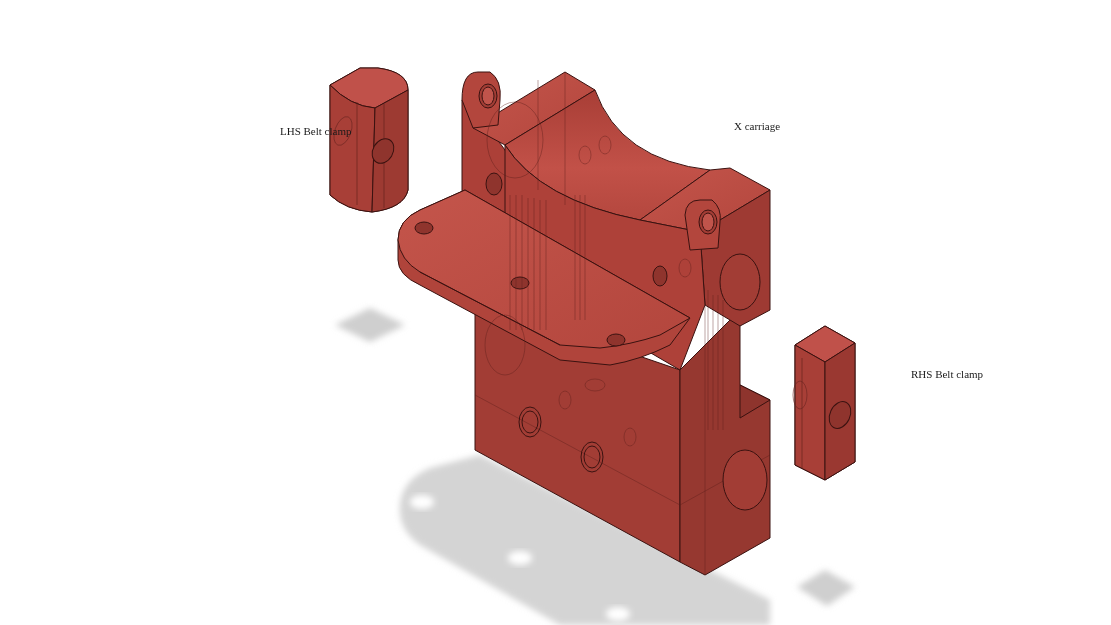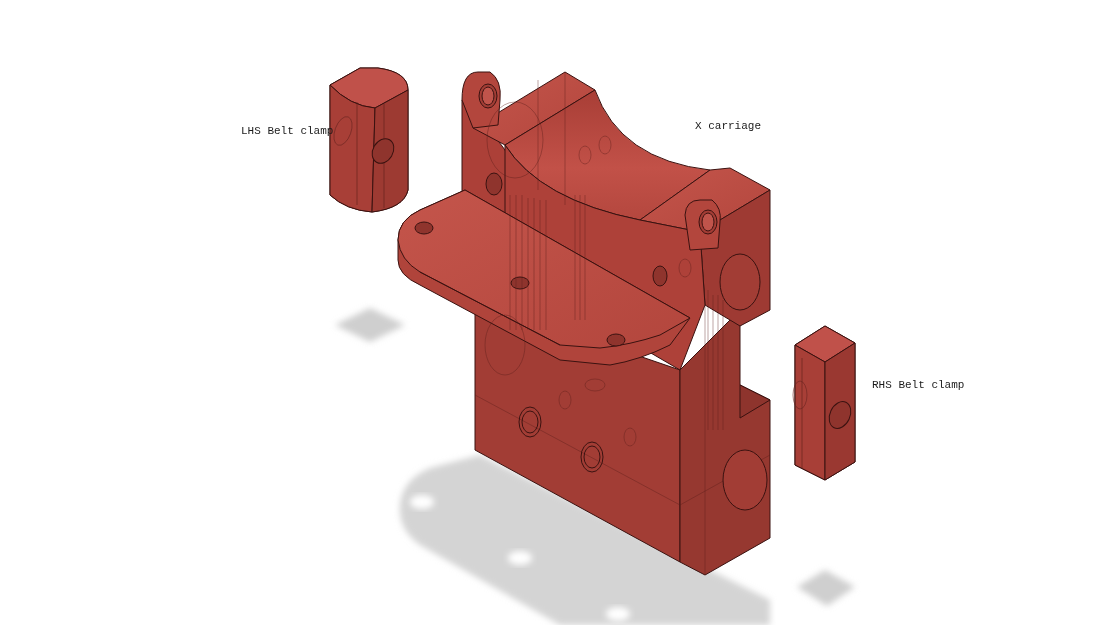--- a/index.html
+++ b/index.html
@@ -1,18 +1,18 @@
 <!DOCTYPE html>
 <html><head>
 <meta charset="utf-8">
 <style>
   html, body { margin: 0; padding: 0; background: #ffffff; }
   body { width: 1111px; height: 625px; position: relative; overflow: hidden; font-family: "Liberation Sans", sans-serif; }
   #viewport { position: absolute; left: 0; top: 0; width: 1111px; height: 625px; }
-  .label { position: absolute; font-size: 11px; color: #1a1a1a; white-space: nowrap; font-family: Liberation Mono, monospace; }
+  .label { position: absolute; font-size: 11px; color: #1a1a1a; white-space: nowrap; font-family: Liberation Serif, serif; margin-left: 39px; }
   svg { position: absolute; left: 0; top: 0; }
 </style>
 </head>
 <body>
 
 <div id="viewport">
 
 <svg width="1111" height="625" viewBox="0 0 1111 625">
   <defs>
     <filter id="blur" x="-20%" y="-20%" width="140%" height="140%">
@@ -129,15 +129,15 @@
     <path d="M795,345 L825,362 L825,480 L795,465 Z" fill="#a83f37"></path>
     <path d="M825,362 L855,343 L855,462 L825,480 Z" fill="#9a3831"></path>
     <line x1="802" y1="358" x2="802" y2="468" stroke="#5a1e1a" stroke-width="0.6"></line>
     <ellipse cx="800" cy="395" rx="7" ry="14" fill="none" stroke="#6a2420" stroke-width="0.6"></ellipse>
     <ellipse cx="840" cy="415" rx="10" ry="14" transform="rotate(25 840 415)" fill="#8f342d"></ellipse>
   </g>
 </svg>
 
 <div class="label" style="left:241px; top:125px;">LHS Belt clamp</div>
 <div class="label" style="left:695px; top:120px;">X carriage</div>
-<div class="label" style="left:872px; top:379px;">RHS Belt clamp</div>
+<div class="label" style="left:872px; top:368px;">RHS Belt clamp</div>
 
 </div>
 
 </body></html>

